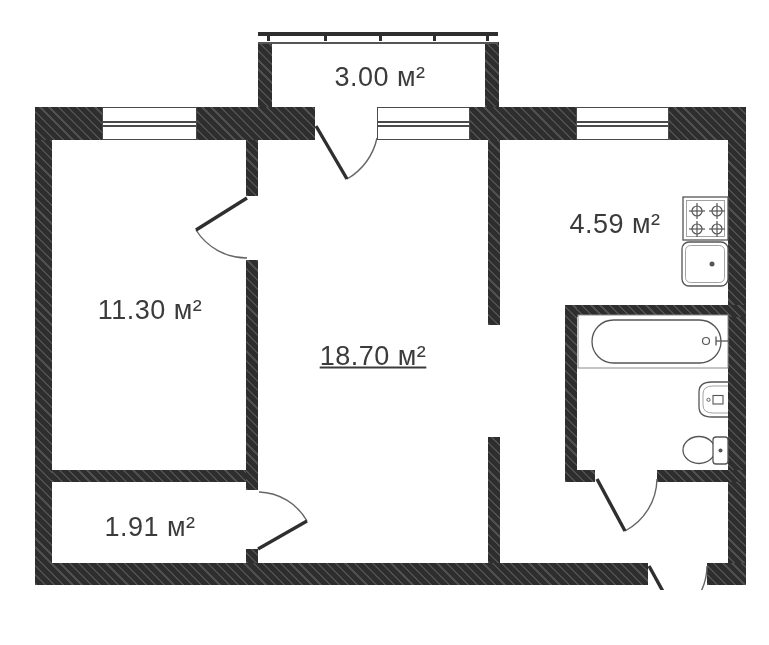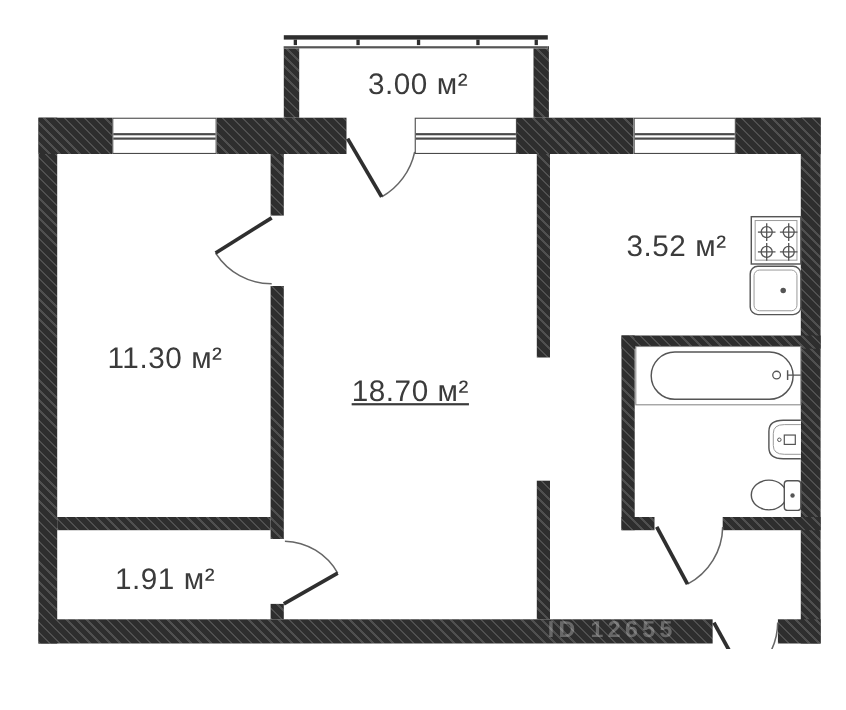--- a/index.html
+++ b/index.html
@@ -159,20 +159,19 @@
     </g>
 
     <g>
       <rect x="682" y="242" width="46" height="44" rx="7" fill="#ffffff" stroke="#555" stroke-width="1.3"></rect>
       <rect x="685.5" y="245.5" width="39" height="37" rx="5" fill="none" stroke="#999" stroke-width="0.9"></rect>
       <circle cx="712" cy="264" r="2.5" fill="#555"></circle>
     </g>
   </svg>
 
   <div class="room-label" style="left:380px;top:77px;">3.00 м²</div>
-  <div class="room-label" style="left:150px;top:326px;">11.30 м²</div>
+  <div class="room-label" style="left:150px;top:310px;">11.30 м²</div>
   <div class="room-label" style="left:373px;top:356px;text-decoration:underline;">18.70 м²</div>
-  <div class="room-label" style="left:615px;top:224px;">3.52 м²</div>
+  <div class="room-label" style="left:615px;top:224px;">4.59 м²</div>
   <div class="room-label" style="left:150px;top:527px;">1.91 м²</div>
 
-  <div class="watermark" style="left:498px;top:561px;">ID 12655</div>
 
 </div>
 
 </body></html>

